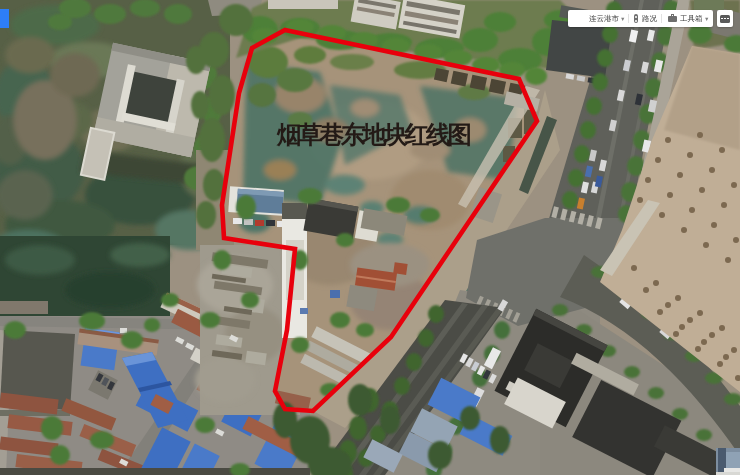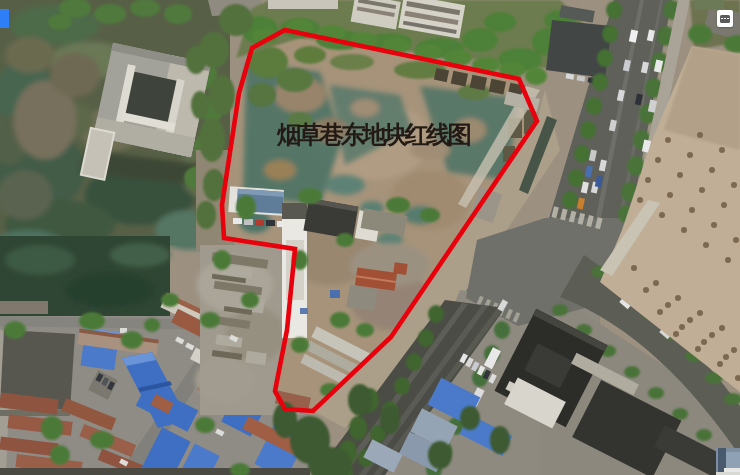--- a/index.html
+++ b/index.html
@@ -623,20 +623,41 @@
 
 <path d="M285 30 L519 79 L537 121 L391 337 L313 411 L285 409 L275 391 L287 330 L295 249 L224 238 L222 205 L239 93 L252 48 Z" fill="none" stroke="#e8000c" stroke-width="4.6" stroke-linejoin="miter"></path>
 
 <text x="277" y="143" font-family="'Liberation Sans',sans-serif" font-size="24.5" letter-spacing="-3.2" fill="#231a16" font-weight="bold">烟草巷东地块红线图</text>
 </svg>
 
 
 <div style="position:absolute;left:0;top:9px;width:9px;height:19px;background:#2d7ef7;"></div>
 
 
+<div style="position:absolute;left:568px;top:10px;width:145px;height:17px;background:#ffffff;border-radius:2px;box-shadow:0 1px 2px rgba(0,0,0,0.22);font-size:7.5px;color:#3a3a3a;white-space:nowrap;">
+
+<span style="position:absolute;left:21px;top:5px;line-height:8px;">连云港市</span>
+<span style="position:absolute;left:52px;top:5px;line-height:8px;font-size:5.5px;color:#808080;">▼</span>
+
+<span style="position:absolute;left:60px;top:4px;width:1px;height:9px;background:#e2e2e2;"></span>
+
+<span style="position:absolute;left:66px;top:4px;width:4px;height:9px;background:#6e6e6e;border-radius:2px;"></span>
+<span style="position:absolute;left:67px;top:6px;width:2px;height:2px;background:#fff;border-radius:50%;"></span>
+<span style="position:absolute;left:67px;top:10px;width:2px;height:2px;background:#fff;border-radius:50%;"></span>
+
+<span style="position:absolute;left:74px;top:5px;line-height:8px;">路况</span>
+
+<span style="position:absolute;left:93px;top:4px;width:1px;height:9px;background:#e2e2e2;"></span>
+
+<span style="position:absolute;left:100px;top:6px;width:9px;height:6px;background:#6e6e6e;border-radius:1px;"></span>
+<span style="position:absolute;left:103px;top:4px;width:3px;height:2px;border:1px solid #6e6e6e;border-bottom:none;box-sizing:border-box;"></span>
+
+<span style="position:absolute;left:112px;top:5px;line-height:8px;">工具箱</span>
+<span style="position:absolute;left:136px;top:5px;line-height:8px;font-size:5.5px;color:#808080;">▼</span>
+</div>
 
 <div style="position:absolute;left:717px;top:10px;width:16px;height:17px;background:#ffffff;border-radius:2px;box-shadow:0 1px 2px rgba(0,0,0,0.22);display:flex;align-items:center;justify-content:center;">
 <span style="display:inline-flex;width:10px;height:8px;background:#5a5a5a;border-radius:1.5px;align-items:center;justify-content:center;gap:1px;">
 <span style="width:2px;height:1px;background:#fff;"></span>
 <span style="width:2px;height:1px;background:#fff;"></span>
 <span style="width:2px;height:1px;background:#fff;"></span>
 </span>
 </div>
 
 

